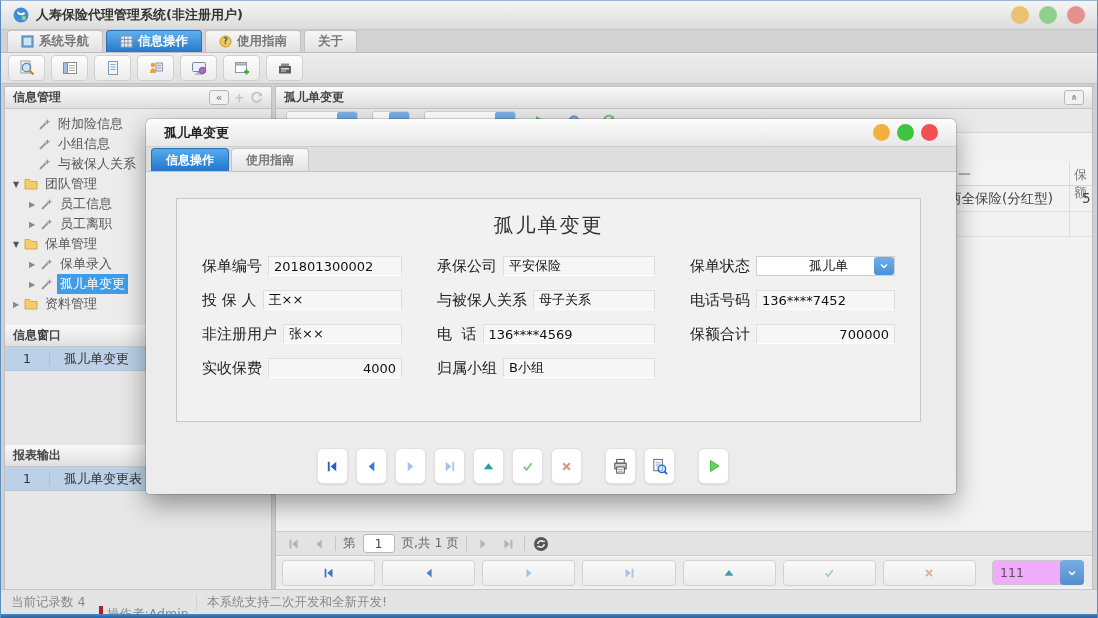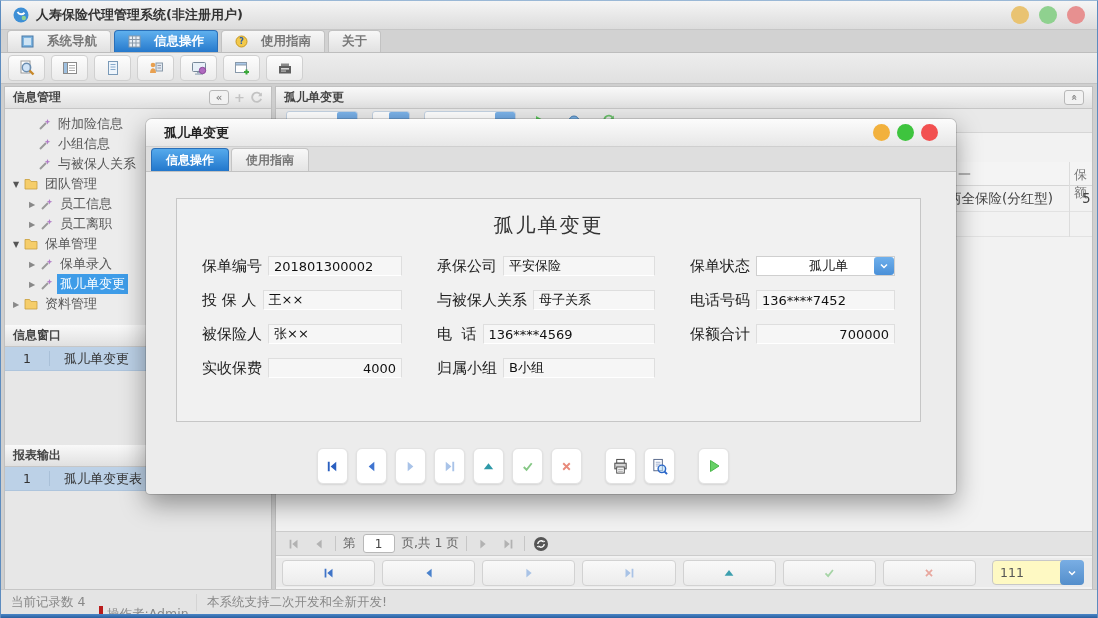--- a/index.html
+++ b/index.html
@@ -10,21 +10,21 @@
   
   .titlebar { height:29px; background:linear-gradient(#f5f5f5,#dcdcdc); border-bottom:1px solid #c6c6c6;
               display:flex; align-items:center; padding:8px 12px; }
   .title-text { font-size:13px; font-weight:bold; color:#333; margin-left:7px; }
   .lights { margin-left:auto; display:flex; gap:10px; }
   .light { width:18px; height:18px; border-radius:50%; }
   .ly { background:#e9c372; } .lg { background:#8fd18f; } .lr { background:#e79090; }
 
   
   .tabbar { height:23px; background:#d2d2d2; display:flex; align-items:flex-end; padding-left:6px; gap:3px; border-bottom:1px solid #bdbdbd; }
-  .tab { height:22px; display:flex; align-items:center; gap:13px; padding:0 13px; font-size:12.5px; font-weight:bold; color:#777;
+  .tab { height:22px; display:flex; align-items:center; gap:5px; padding:0 13px; font-size:12.5px; font-weight:bold; color:#777;
          background:linear-gradient(#f7f7f7,#e1e1e1); border:1px solid #c2c2c2; border-bottom:none; border-radius:4px 4px 0 0; }
   .tab.active { background:linear-gradient(#5fb0ee,#2679cc); color:#fff; border-color:#2a6fb8; }
 
   
   .toolbar { height:31px; background:linear-gradient(#ededed,#e0e0e0); border-bottom:1px solid #c2c2c2;
              display:flex; align-items:center; gap:6px; padding:0 7px; }
   .tool-btn { width:37px; height:26px; background:linear-gradient(#fdfdfd,#ebebeb); border:1px solid #d0d0d0; border-radius:4px;
               display:flex; align-items:center; justify-content:center; }
 
   
@@ -72,21 +72,21 @@
   .pagination { position:absolute; top:444px; left:0; right:0; height:25px; background:#e3e3e3; border-top:1px solid #cccccc;
                 border-bottom:1px solid #cccccc; display:flex; align-items:center; gap:7px; padding:0 9px; font-size:12.5px; color:#666; }
   .pg-btn { width:18px; height:18px; display:flex; align-items:center; justify-content:center; }
   .vsep { width:1px; height:15px; background:#c6c6c6; }
   .page-input { width:32px; height:19px; border:1px solid #b8b8b8; border-radius:3px; background:#fff; text-align:center; font-size:12px; color:#444; }
 
   .footer-toolbar { position:absolute; top:471px; left:0; right:0; height:29px; background:#ebebeb; display:flex; align-items:center;
                     gap:7px; padding:0 116px 0 6px; }
   .wide-btn { flex:1; height:26px; background:linear-gradient(#f9f9f9,#ececec); border:1px solid #d2d2d2; border-radius:4px;
               display:flex; align-items:center; justify-content:center; }
-  .footer-combo { position:absolute; right:8px; top:2px; width:92px; height:25px; background:#fef9c3; border:1px solid #c8c8c8;
+  .footer-combo { position:absolute; right:8px; top:2px; width:92px; height:25px; background:#f0abfc; border:1px solid #c8c8c8;
                   border-radius:4px; display:flex; align-items:center; }
   .footer-combo .cb-text { flex:1; padding-left:7px; font-size:12.5px; color:#555; }
   .footer-combo .cb-btn { width:24px; height:25px; margin:-1px; background:linear-gradient(#79aee4,#548ecb); border-radius:4px;
                           display:flex; align-items:center; justify-content:center; }
 
   
   .statusbar { position:absolute; left:0; right:0; bottom:4px; height:25px; background:#e4e4e4; border-top:1px solid #c6c6c6;
                display:flex; align-items:center; font-size:12.5px; color:#888; padding:0 10px; }
   .sb-records { width:88px; }
   .sb-operator { width:97px; padding-left:4px; border-left:4px solid #b91c1c;margin-top:24px; }
@@ -562,21 +562,21 @@
                 <span>母子关系</span>
               </div>
           </div>
           <div class="fcell">
             <span class="flabel">电话号码</span>
             <div class="ffield">
                 <span>136****7452</span>
               </div>
           </div>
           <div class="fcell">
-            <span class="flabel">被保险人</span>
+            <span class="flabel">非注册用户</span>
             <div class="ffield">
                 <span>张××</span>
               </div>
           </div>
           <div class="fcell">
             <span class="flabel">电  话</span>
             <div class="ffield">
                 <span>136****4569</span>
               </div>
           </div>

